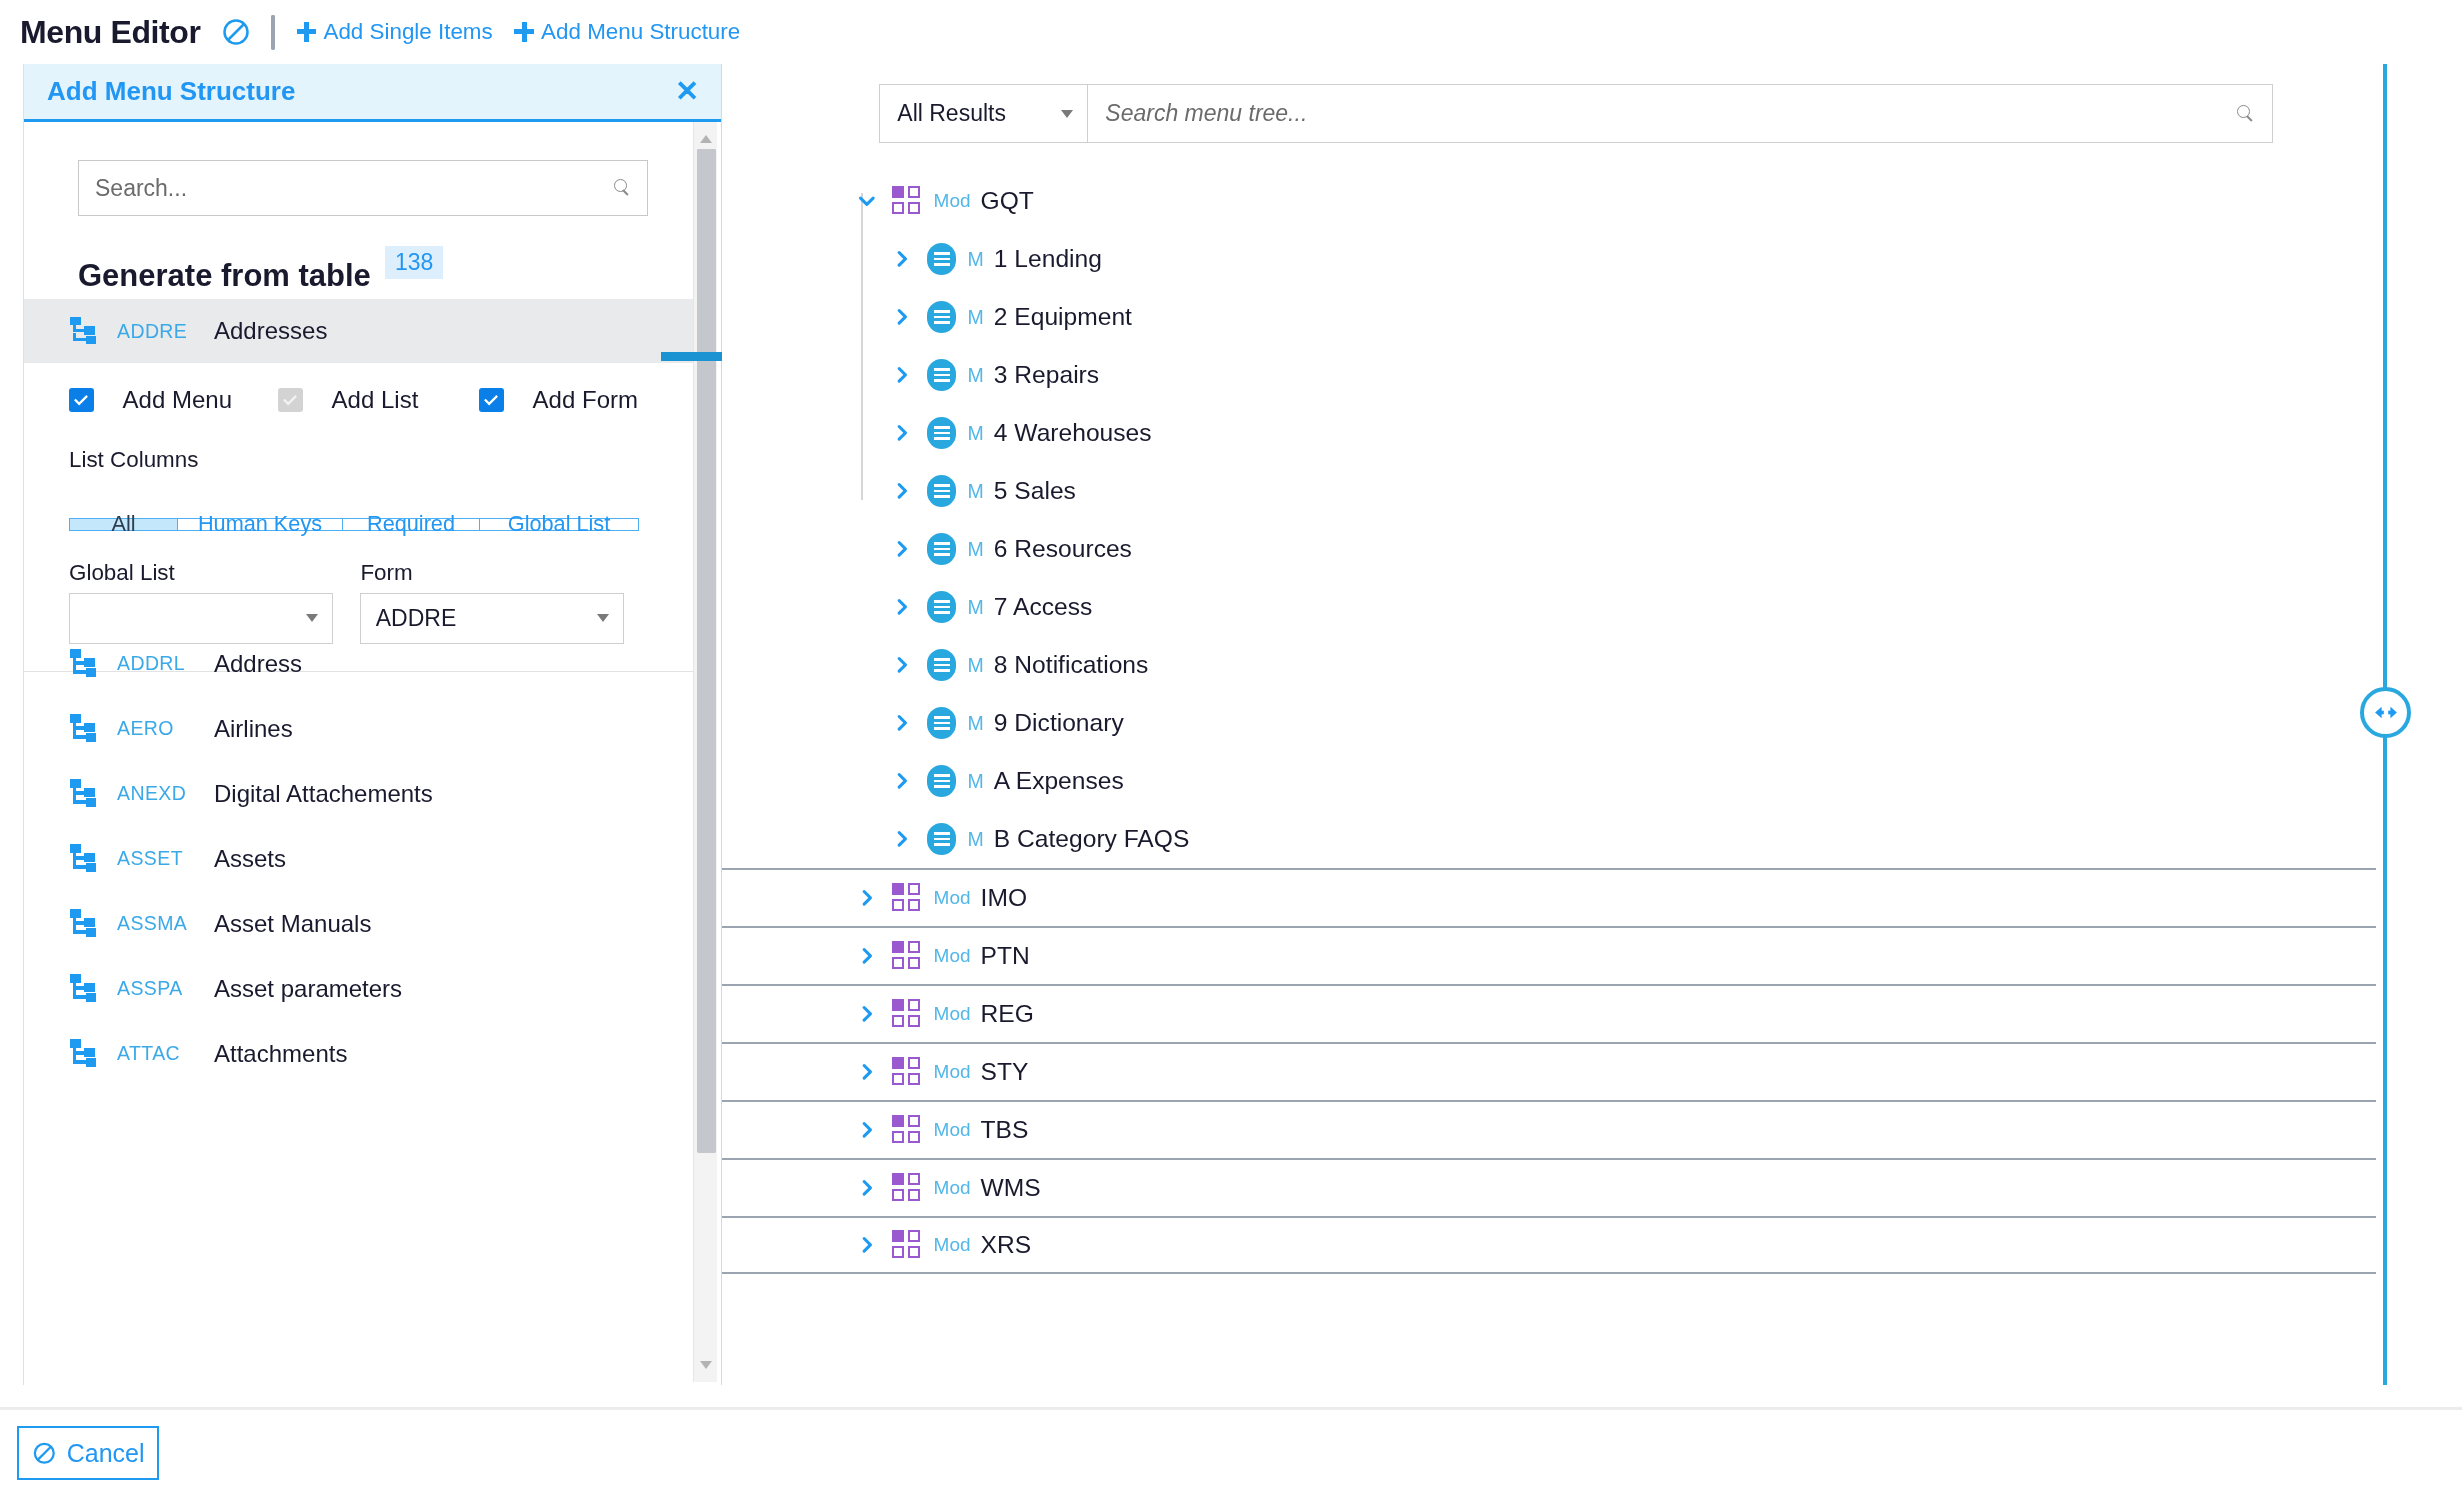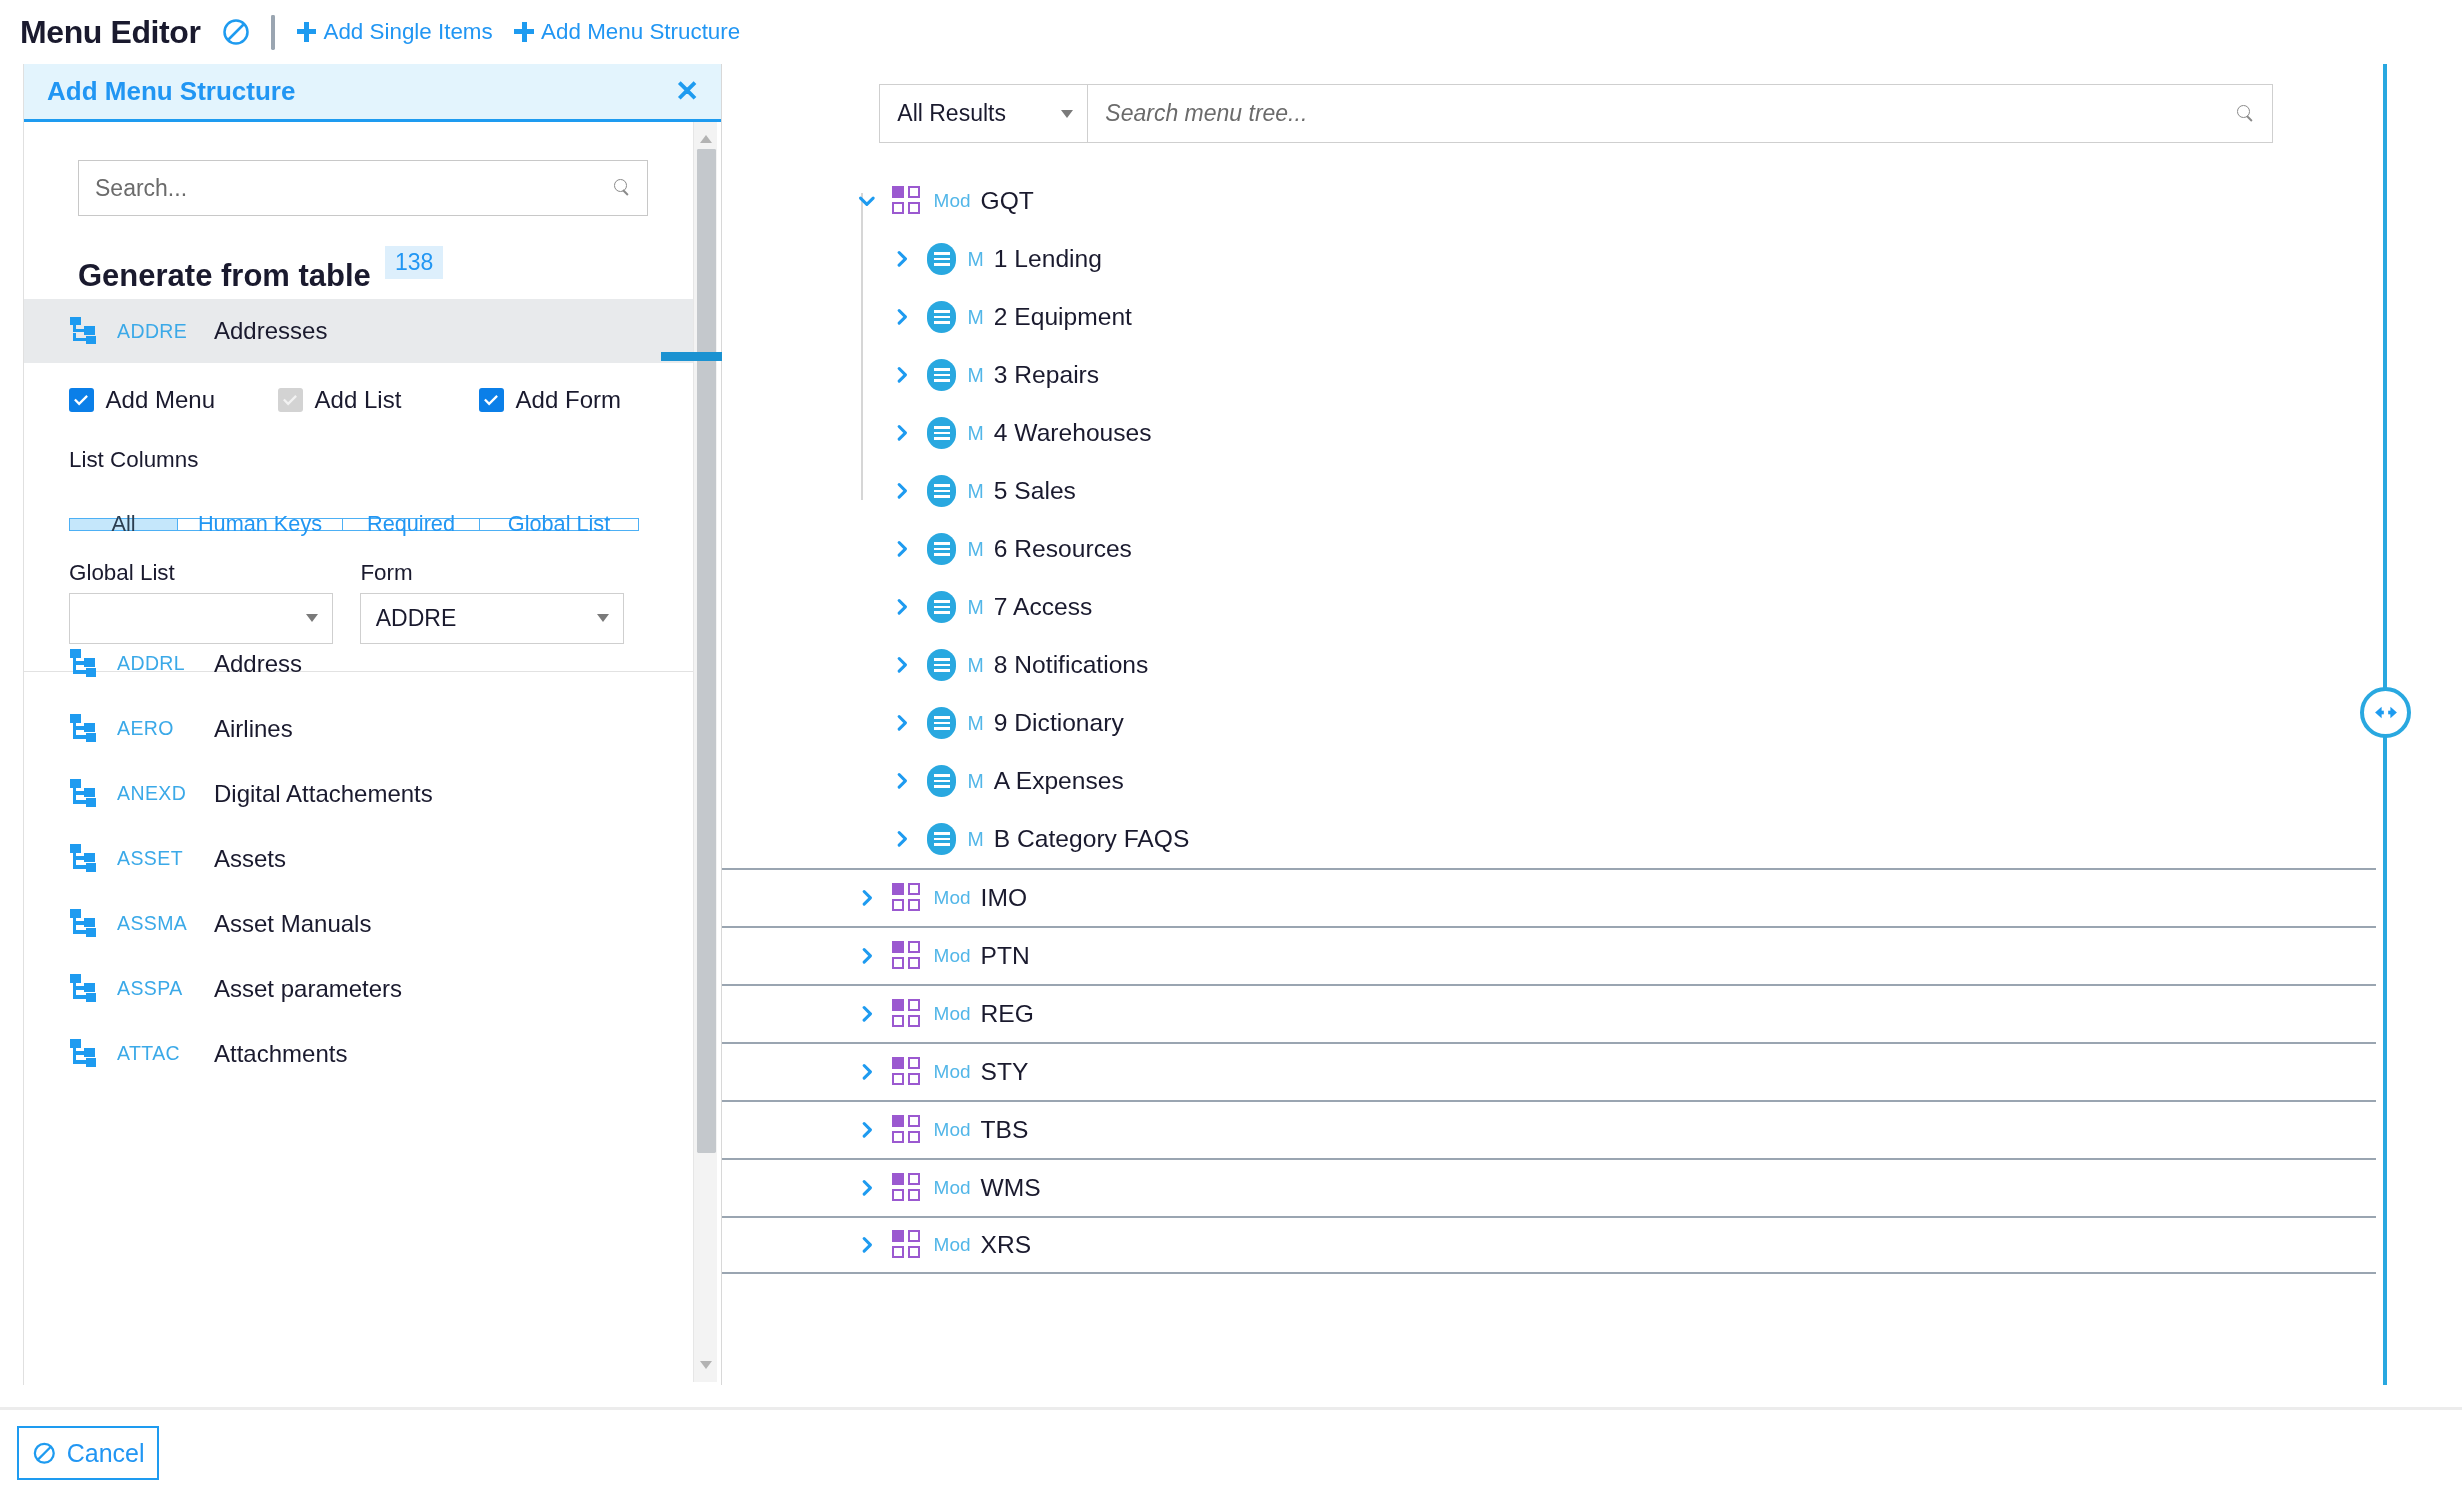--- a/index.html
+++ b/index.html
@@ -113,21 +113,21 @@
   .tbl-icon i.b2 { left: 15px; top: 9.4px; width: 10.8px; height: 8.7px; }
   .tbl-icon i.v2 { left: 3.6px;  top: 16px; width: 3.6px;  height: 8.7px; }
   .tbl-icon i.h2 { left: 3.6px;  top: 21px; width: 13px; height: 3.6px; }
   .tbl-icon i.b3 { left: 16.6px; top: 19px; width: 10.8px; height: 8.7px; }
 
   .tbl-code { font-size: 19.5px; color: #3ba9e8; letter-spacing: 0.4px; min-width: 81px; }
   .tbl-name { font-size: 24px; color: #1a1a2e; }
 
   #card-body { background: #fff; padding: 23px 0 27.4px 45px; }
   #checkrow { display: flex; align-items: center; margin-bottom: 33px; }
-  .chk-item { display: flex; align-items: center; gap: 12px; cursor: pointer; }
+  .chk-item { display: flex; align-items: center; gap: 29px; cursor: pointer; }
   .chk-item.c1 { width: 209px; }
   .chk-item.c2 { width: 201px; }
   .chk-box {
     width: 24.6px; height: 24.6px; border-radius: 2.9px; flex: 0 0 24.6px;
     display: flex; align-items: center; justify-content: center;
     background: #0b7fe8;
   }
   .chk-box.disabled { background: #d3d3d3; }
   .chk-box svg { display: block; }
   .chk-label { font-size: 24px; color: #1a1a2e; white-space: nowrap; }

